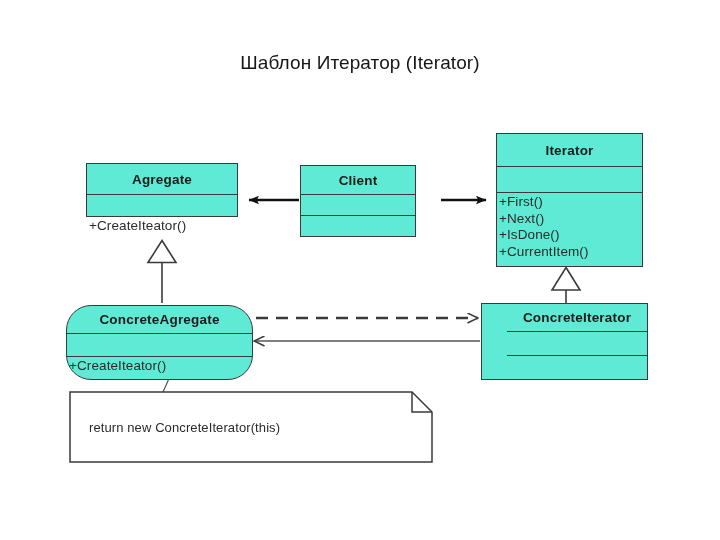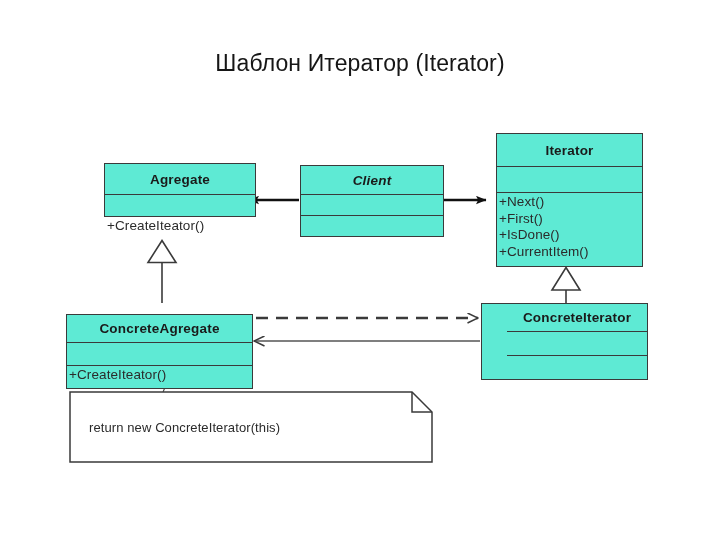--- a/index.html
+++ b/index.html
@@ -5,21 +5,21 @@
   html,body{margin:0;padding:0;}
   body{
     width:720px;height:540px;background:#ffffff;
     font-family:"Liberation Sans","DejaVu Sans",sans-serif;
     overflow:hidden;position:relative;
   }
   #stage{position:absolute;left:0;top:0;width:720px;height:540px;}
 
   .title{
     position:absolute;left:0;top:46px;width:720px;
-    text-align:center;font-size:23px;font-weight:400;color:#161616;
+    text-align:center;font-size:19px;font-weight:400;color:#161616;
     letter-spacing:0.1px;line-height:34px;white-space:nowrap;
   }
 
   
   .cls{position:absolute;box-sizing:border-box;background:#5eead4;
        border:1.4px solid #3a3a3a;}
   .cls .comp{box-sizing:border-box;position:relative;}
   .cls .comp + .comp{border-top:1.4px solid #3a3a3a;}
   .cls .cname{
     text-align:center;font-weight:bold;font-size:13.5px;color:#1a1a1a;
@@ -96,46 +96,46 @@
       <line x1="175" y1="365" x2="163" y2="392" stroke="#4a4a4a" stroke-width="1.1"></line>
     </g>
 
     
     <g>
       <path d="M70,392 L412,392 L432,412 L432,462 L70,462 Z" fill="#ffffff" stroke="#3a3a3a" stroke-width="1.5" stroke-linejoin="miter"></path>
       <path d="M412,392 L412,412 L432,412" fill="none" stroke="#3a3a3a" stroke-width="1.5" stroke-linejoin="miter"></path>
     </g>
   </svg>
 
-  <div class="cls" style="left:104px;top:163px;width:152px;height:54px;">
+  <div class="cls" style="left:86px;top:163px;width:152px;height:54px;">
     <div class="comp cname" style="height:30px;">Agregate</div>
     <div class="comp" style="height:22px;"></div>
     <div class="comp ops" style="height:23px;">
       <div class="op">+CreateIteator()</div>
     </div>
   </div>
 
-  <div class="cls" style="left:300px;top:165px;width:144px;height:72px;font-style:italic;">
+  <div class="cls" style="left:300px;top:165px;width:116px;height:72px;">
     <div class="comp cname" style="height:28px;">Client</div>
     <div class="comp" style="height:21px;"></div>
     <div class="comp" style="height:21px;"></div>
   </div>
 
   <div class="cls" style="left:496px;top:133px;width:147px;height:134px;">
     <div class="comp cname" style="height:32px;">Iterator</div>
     <div class="comp" style="height:26px;"></div>
     <div class="comp ops" style="height:74px;">
+      <div class="op">+First()</div>
       <div class="op">+Next()</div>
-      <div class="op">+First()</div>
       <div class="op">+IsDone()</div>
       <div class="op">+CurrentItem()</div>
     </div>
   </div>
 
-  <div class="cls" style="left:66px;top:314px;width:187px;height:75px;">
+  <div class="cls" style="left:66px;top:305px;width:187px;height:75px;border-radius:25px;">
     <div class="comp cname" style="height:27px;">ConcreteAgregate</div>
     <div class="comp" style="height:23px;"></div>
     <div class="comp ops" style="height:22px;">
       <div class="op">+CreateIteator()</div>
     </div>
   </div>
 
   <div class="cls" style="left:481px;top:303px;width:167px;height:77px;padding-left:25px;">
     <div class="comp cname" style="height:27px;">ConcreteIterator</div>
     <div class="comp" style="height:24px;"></div>

